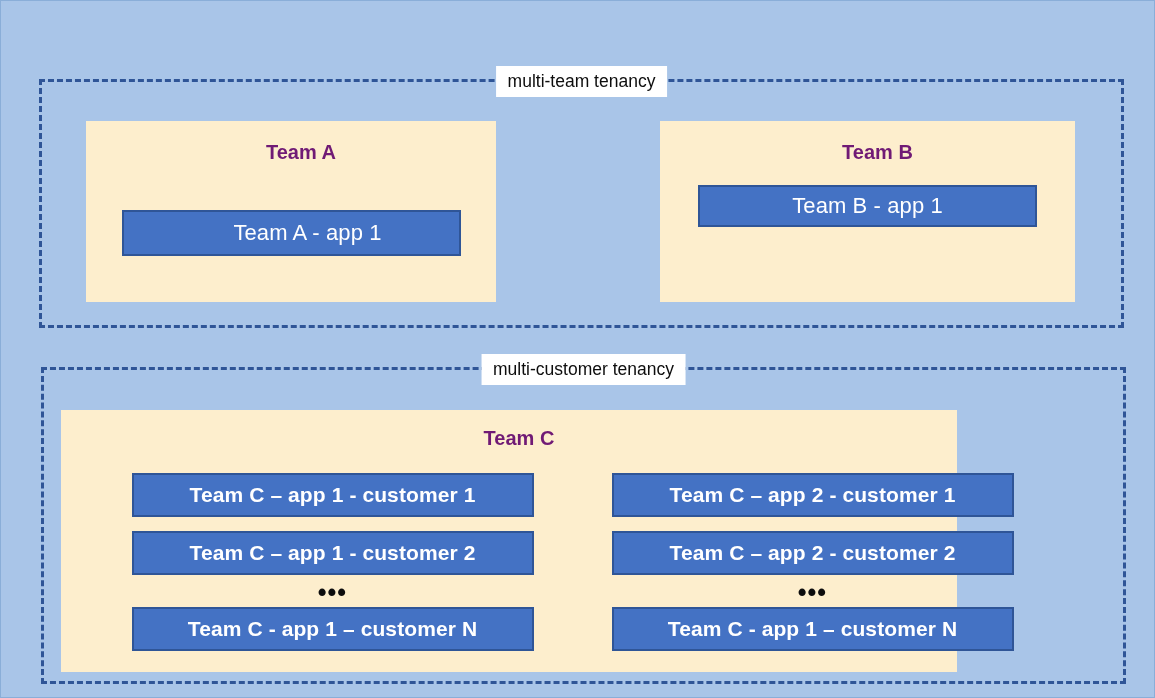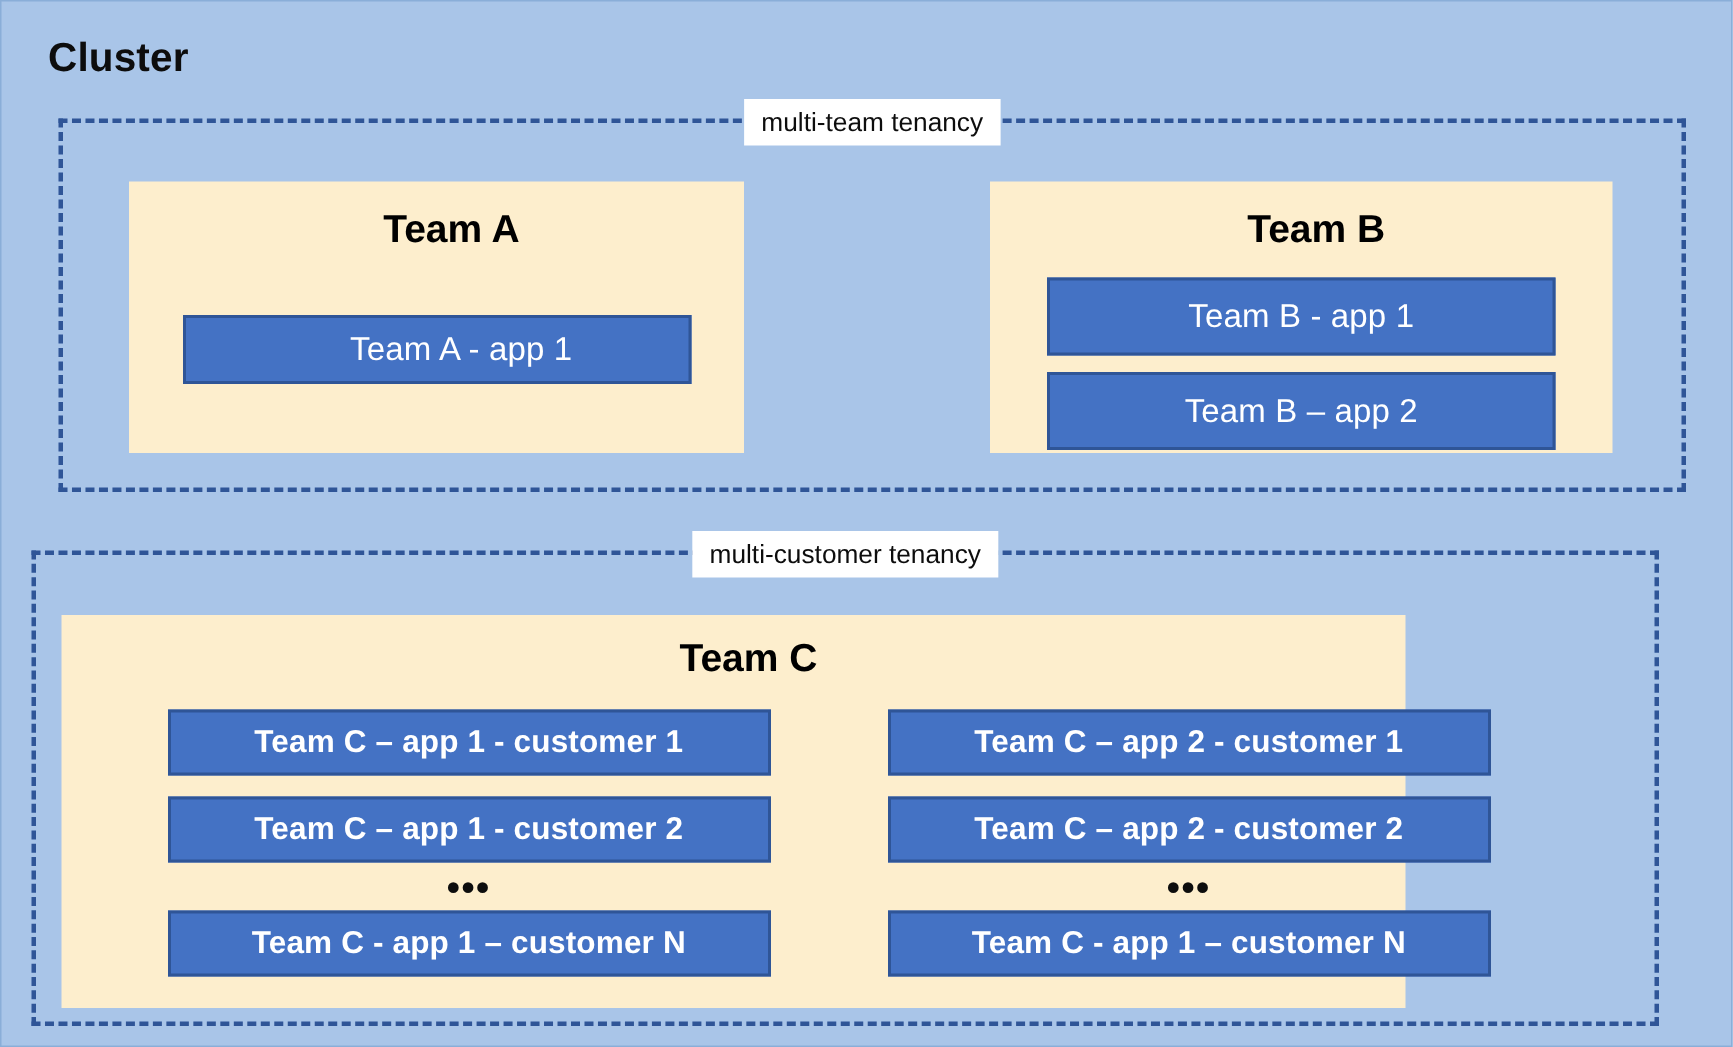--- a/index.html
+++ b/index.html
@@ -44,21 +44,21 @@
     box-sizing: border-box;
     background: transparent;
   }
   #tenancy-multi-team {
     left: 38px;
     top: 78px;
     width: 1085px;
     height: 249px;
   }
   #tenancy-multi-customer {
-    left: 20px;
+    left: 40px;
     top: 366px;
     width: 1085px;
     height: 317px;
   }
 
   .tenancy-label {
     position: absolute;
     top: -16px;
     left: 50%;
     transform: translateX(-50%);
@@ -91,23 +91,23 @@
   }
   #team-c-panel {
     left: 55px;
     top: 406px;
     width: 896px;
     height: 262px;
   }
 
   .team-title {
     text-align: center;
-    font-size: 26px;
-    font-weight: bold;
-    color: #000000;
+    font-size: 20px;
+    font-weight: bold;
+    color: #701a75;
     line-height: 32px;
     white-space: nowrap;
     margin-left: 20px;
   }
   #team-a-panel .team-title { margin-top: 15px; }
   #team-b-panel .team-title { margin-top: 15px; }
   #team-c-panel .team-title { margin-top: 12px; }
 
   
   .app-box {
@@ -136,21 +136,21 @@
   }
 
   
   #team-b-apps {
     position: absolute;
     left: 38px;
     top: 64px;
     width: 339px;
   }
   #team-b-apps .app-box {
-    height: 52px;
+    height: 42px;
   }
   #team-b-apps .app-box + .app-box {
     margin-top: 11px;
   }
 
   
   #team-c-columns {
     position: absolute;
     left: 0;
     top: 63px;
@@ -180,38 +180,36 @@
     margin-top: 5px;
     margin-bottom: 3px;
     letter-spacing: 1px;
   }
 </style>
 </head>
 <body>
 
 <div id="diagram">
 
-  <div class="cluster-title">Cluster</div>
 
   <div class="tenancy" id="tenancy-multi-team">
 
     <div class="tenancy-label">multi-team tenancy</div>
 
     <div class="team-panel" id="team-a-panel" style="left:44px; top:39px;">
       <div class="team-title">Team A</div>
       <div id="team-a-apps">
         <div class="app-box">Team A - app 1</div>
       </div>
     </div>
 
     <div class="team-panel" id="team-b-panel" style="left:618px; top:39px;">
       <div class="team-title">Team B</div>
       <div id="team-b-apps">
         <div class="app-box">Team B - app 1</div>
-        <div class="app-box">Team B – app 2</div>
       </div>
     </div>
   </div>
 
   <div class="tenancy" id="tenancy-multi-customer">
 
     <div class="tenancy-label">multi-customer tenancy</div>
 
     <div class="team-panel" id="team-c-panel" style="left:17px; top:40px;">
       <div class="team-title">Team C</div>

